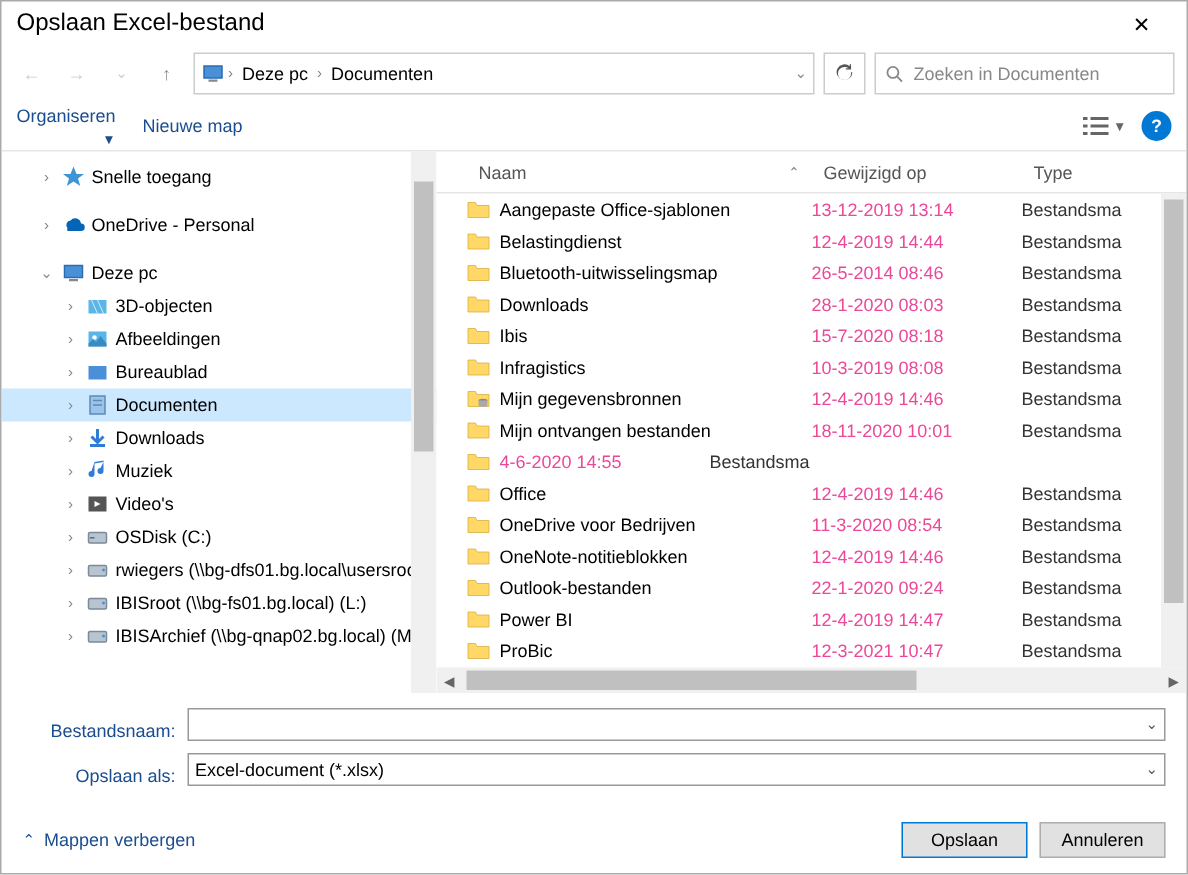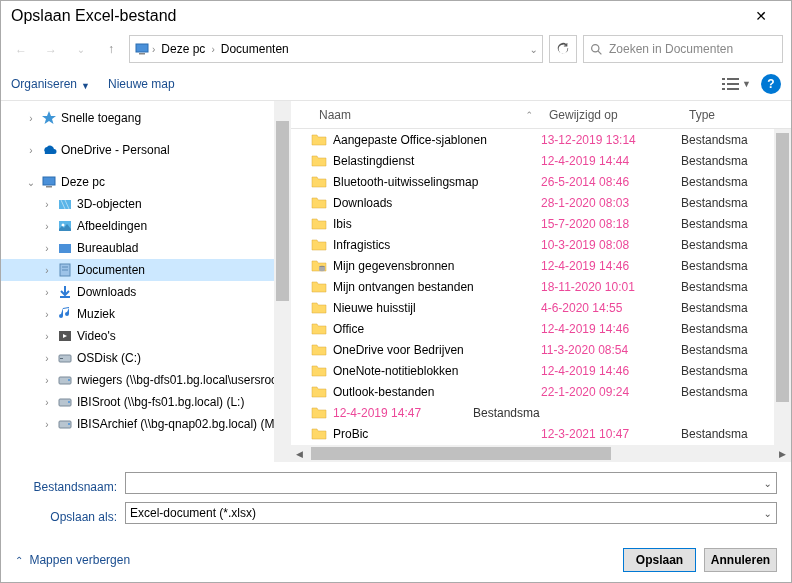--- a/index.html
+++ b/index.html
@@ -14,21 +14,21 @@
 .navbtn.disabled { color: #ccc; }
 .breadcrumb { flex: 1; height: 28px; border: 1px solid #ccc; display: flex; align-items: center; padding: 0 4px; gap: 2px; }
 .breadcrumb .pc-icon { width: 16px; height: 16px; }
 .breadcrumb .crumb { padding: 0 4px; cursor: pointer; }
 .breadcrumb .sep { color: #888; font-size: 10px; }
 .breadcrumb .spacer { flex: 1; }
 .refresh { width: 28px; height: 28px; border: 1px solid #ccc; display: flex; align-items: center; justify-content: center; cursor: pointer; }
 .searchbox { width: 200px; height: 28px; border: 1px solid #ccc; display: flex; align-items: center; padding: 0 6px; gap: 6px; color: #888; text-align: center; }
 
 .toolbar { height: 34px; display: flex; align-items: center; padding: 0 10px; gap: 18px; border-bottom: 1px solid #e5e5e5; }
-.toolbar .tbtn { display: flex; align-items: flex-end; gap: 4px; color: #1a4d8f; cursor: pointer; }
+.toolbar .tbtn { display: flex; align-items: flex-end; gap: 4px; color: #1a4d8f; cursor: pointer; flex-direction: column; }
 .toolbar .right { margin-left: auto; display: flex; align-items: center; gap: 10px; }
 .viewbtn { display: flex; align-items: center; gap: 2px; cursor: pointer; }
 .helpbtn { width: 20px; height: 20px; border-radius: 50%; background: #0078d4; color: #fff; display: flex; align-items: center; justify-content: center; font-weight: bold; font-size: 12px; cursor: pointer; }
 
 .body { flex: 1; display: flex; overflow: hidden; }
 .tree { width: 290px; overflow-y: auto; overflow-x: hidden; padding: 6px 0; position: relative; }
 .tree-scroll { position: absolute; right: 0; top: 0; bottom: 0; width: 17px; background: #f0f0f0; }
 .tree-scroll .thumb { position: absolute; top: 20px; left: 2px; right: 2px; height: 180px; background: #c0c0c0; }
 .tree-item { height: 22px; display: flex; align-items: center; gap: 4px; padding-left: 8px; cursor: pointer; white-space: nowrap; }
 .tree-item.selected { background: #cce8ff; }
@@ -57,21 +57,21 @@
 
 .fields { padding: 10px 14px 6px; }
 .fieldrow { display: flex; align-items: flex-end; margin-bottom: 8px; }
 .fieldrow label { width: 110px; text-align: right; padding-right: 8px; color: #1a4d8f; }
 .fieldrow .input { flex: 1; height: 22px; border: 1px solid #999; background: #fff; display: flex; align-items: center; padding: 0 4px; }
 .fieldrow .input .dd { margin-left: auto; color: #555; font-size: 10px; }
 
 .footer { height: 44px; display: flex; align-items: center; padding: 0 14px; gap: 10px; }
 .footer .hide { display: flex; align-items: center; gap: 6px; color: #1a4d8f; cursor: pointer; }
 .footer .btns { margin-left: auto; display: flex; gap: 8px; }
-.footer button { width: 73px; height: 24px; border: 1px solid #adadad; background: #e1e1e1; cursor: pointer; font-weight: bold; }
+.footer button { width: 84px; height: 24px; border: 1px solid #adadad; background: #e1e1e1; cursor: pointer; }
 .footer button.primary { border: 1.5px solid #0078d4; background: #e1e1e1; }
 
 .folder-icon { fill: #ffd867; stroke: #d8a93a; stroke-width: 0.5; }
 </style>
 </head>
 <body>
 
 <div class="titlebar">
   <span class="title">Opslaan Excel-bestand</span>
   <span class="close">✕</span>
@@ -352,21 +352,20 @@
               <path d="M1 3h5l1 2h8v8H1z" class="folder-icon"></path>
             </svg></span>
           <span class="fname">Mijn ontvangen bestanden</span>
           <span class="fdate">18-11-2020 10:01</span>
           <span class="ftype">Bestandsma</span>
         </div>
         <div class="frow">
           <span class="ficon"><svg viewBox="0 0 16 16" width="16" height="16">
               <path d="M1 3h5l1 2h8v8H1z" class="folder-icon"></path>
             </svg></span>
-          <span class="fname">Nieuwe huisstijl</span>
           <span class="fdate">4-6-2020 14:55</span>
           <span class="ftype">Bestandsma</span>
         </div>
         <div class="frow">
           <span class="ficon"><svg viewBox="0 0 16 16" width="16" height="16">
               <path d="M1 3h5l1 2h8v8H1z" class="folder-icon"></path>
             </svg></span>
           <span class="fname">Office</span>
           <span class="fdate">12-4-2019 14:46</span>
           <span class="ftype">Bestandsma</span>
@@ -392,20 +391,21 @@
               <path d="M1 3h5l1 2h8v8H1z" class="folder-icon"></path>
             </svg></span>
           <span class="fname">Outlook-bestanden</span>
           <span class="fdate">22-1-2020 09:24</span>
           <span class="ftype">Bestandsma</span>
         </div>
         <div class="frow">
           <span class="ficon"><svg viewBox="0 0 16 16" width="16" height="16">
               <path d="M1 3h5l1 2h8v8H1z" class="folder-icon"></path>
             </svg></span>
+          <span class="fname">Power BI</span>
           <span class="fdate">12-4-2019 14:47</span>
           <span class="ftype">Bestandsma</span>
         </div>
         <div class="frow">
           <span class="ficon"><svg viewBox="0 0 16 16" width="16" height="16">
               <path d="M1 3h5l1 2h8v8H1z" class="folder-icon"></path>
             </svg></span>
           <span class="fname">ProBic</span>
           <span class="fdate">12-3-2021 10:47</span>
           <span class="ftype">Bestandsma</span>

